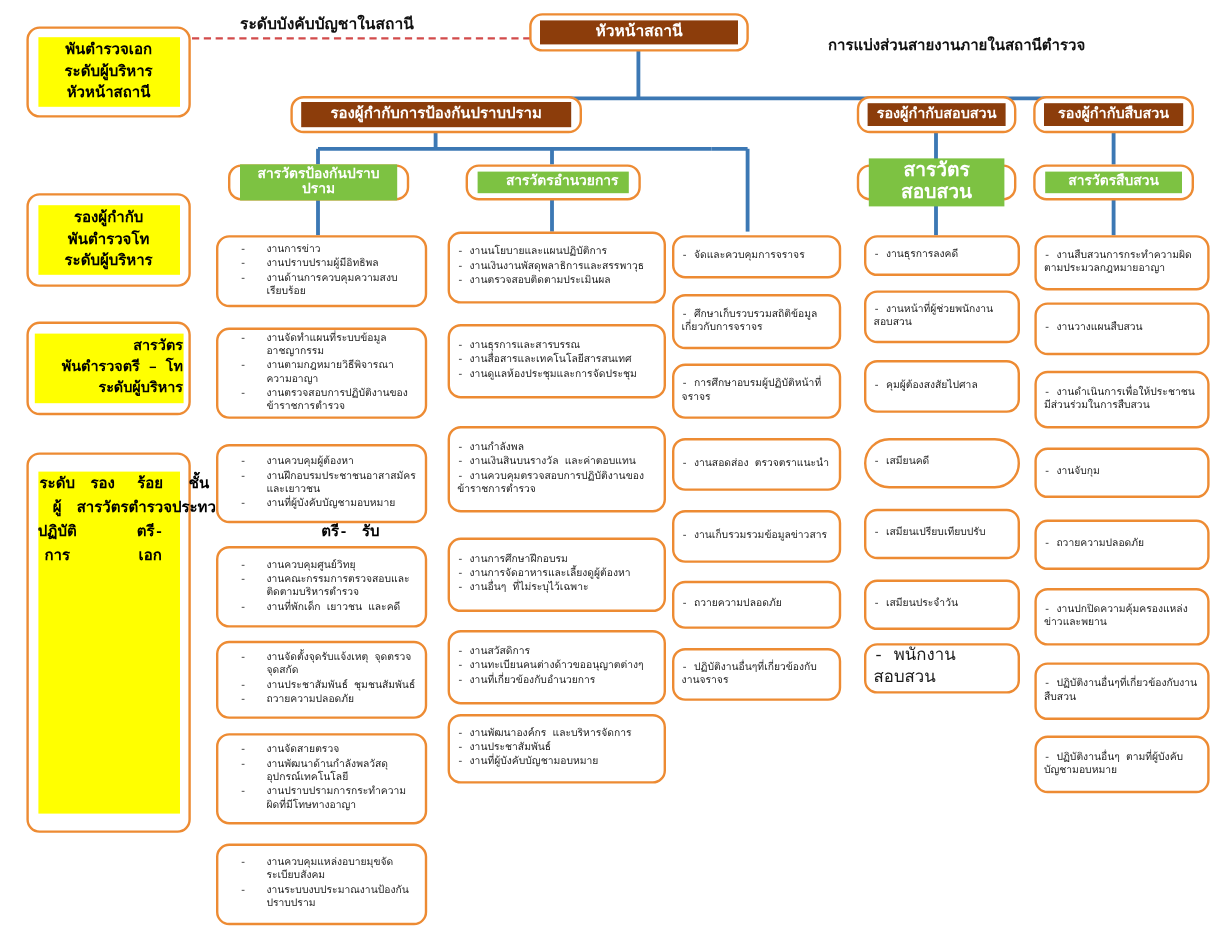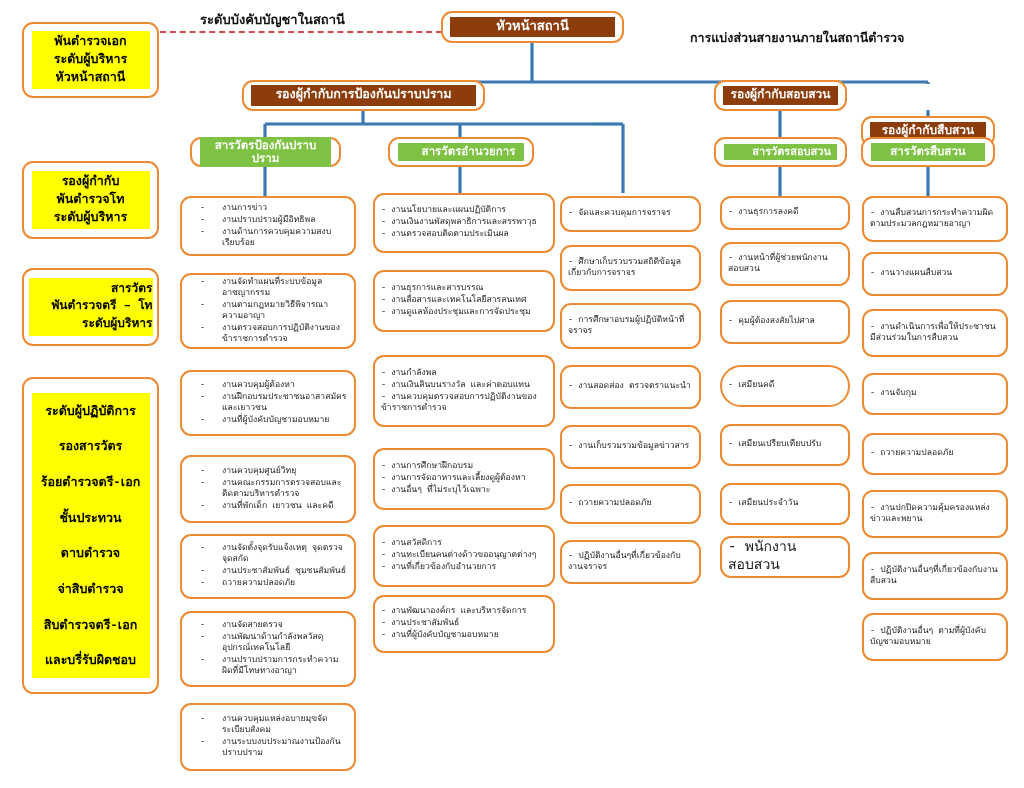--- a/index.html
+++ b/index.html
@@ -166,21 +166,21 @@
 
   <div class="node" style="left:22px;top:268px;width:137px;height:78px;">
     <div class="yellowbox" style="width:124px;height:58px;display:flex;flex-direction:column;justify-content:center;font-size:12px;line-height:1.45;text-align:right;">
       <span>สารวัตร</span>
       <span>พันตำรวจตรี – โท</span>
       <span>ระดับผู้บริหาร</span>
     </div>
   </div>
 
   <div class="node" style="left:22px;top:377px;width:137px;height:317px;">
-    <div class="yellowbox" style="width:118px;height:285px;display:flex;flex-direction:column;justify-content:space-around;font-size:12.5px;">
+    <div class="yellowbox" style="width:118px;height:285px;display:flex;justify-content:space-around;font-size:12.5px;">
       <span>ระดับผู้ปฏิบัติการ</span>
       <span>รองสารวัตร</span>
       <span>ร้อยตำรวจตรี-เอก</span>
       <span>ชั้นประทวน</span>
       <span>ดาบตำรวจ</span>
       <span>จ่าสิบตำรวจ</span>
       <span>สิบตำรวจตรี-เอก</span>
       <span>และบรี่รับผิดชอบ</span>
     </div>
   </div>
@@ -190,34 +190,34 @@
   </div>
 
   <div class="node" style="left:242px;top:80px;width:243px;height:31px;">
     <div class="brownbar" style="font-size:12.5px;">รองผู้กำกับการป้องกันปราบปราม</div>
   </div>
 
   <div class="node" style="left:714px;top:80px;width:133px;height:31px;">
     <div class="brownbar" style="font-size:12px;">รองผู้กำกับสอบสวน</div>
   </div>
 
-  <div class="node" style="left:861px;top:80px;width:134px;height:31px;margin-top:36px;">
+  <div class="node" style="left:861px;top:80px;width:134px;height:31px;">
     <div class="brownbar" style="font-size:12px;">รองผู้กำกับสืบสวน</div>
   </div>
 
   <div class="node" style="left:190px;top:137px;width:151px;height:30px;">
     <div class="greenbar" style="font-size:11.5px;">สารวัตรป้องกันปราบปราม</div>
   </div>
 
   <div class="node" style="left:388px;top:137px;width:146px;height:30px;">
     <div class="greenbar" style="font-size:11.5px;padding-left:21px;">สารวัตรอำนวยการ</div>
   </div>
 
   <div class="node" style="left:714px;top:137px;width:133px;height:30px;">
-    <div class="greenbar" style="font-size:11px;text-align:right;">สารวัตรสอบสวน</div>
+    <div class="greenbar" style="font-size:16px;">สารวัตรสอบสวน</div>
   </div>
 
   <div class="node" style="left:861px;top:137px;width:134px;height:30px;">
     <div class="greenbar" style="font-size:11.5px;">สารวัตรสืบสวน</div>
   </div>
 
   <div class="detail dash-col" style="left:180px;top:196px;width:176px;height:60px;font-size:8.6px;">
     <ul>
       <li>งานการข่าว</li>
       <li>งานปราบปรามผู้มีอิทธิพล</li>

